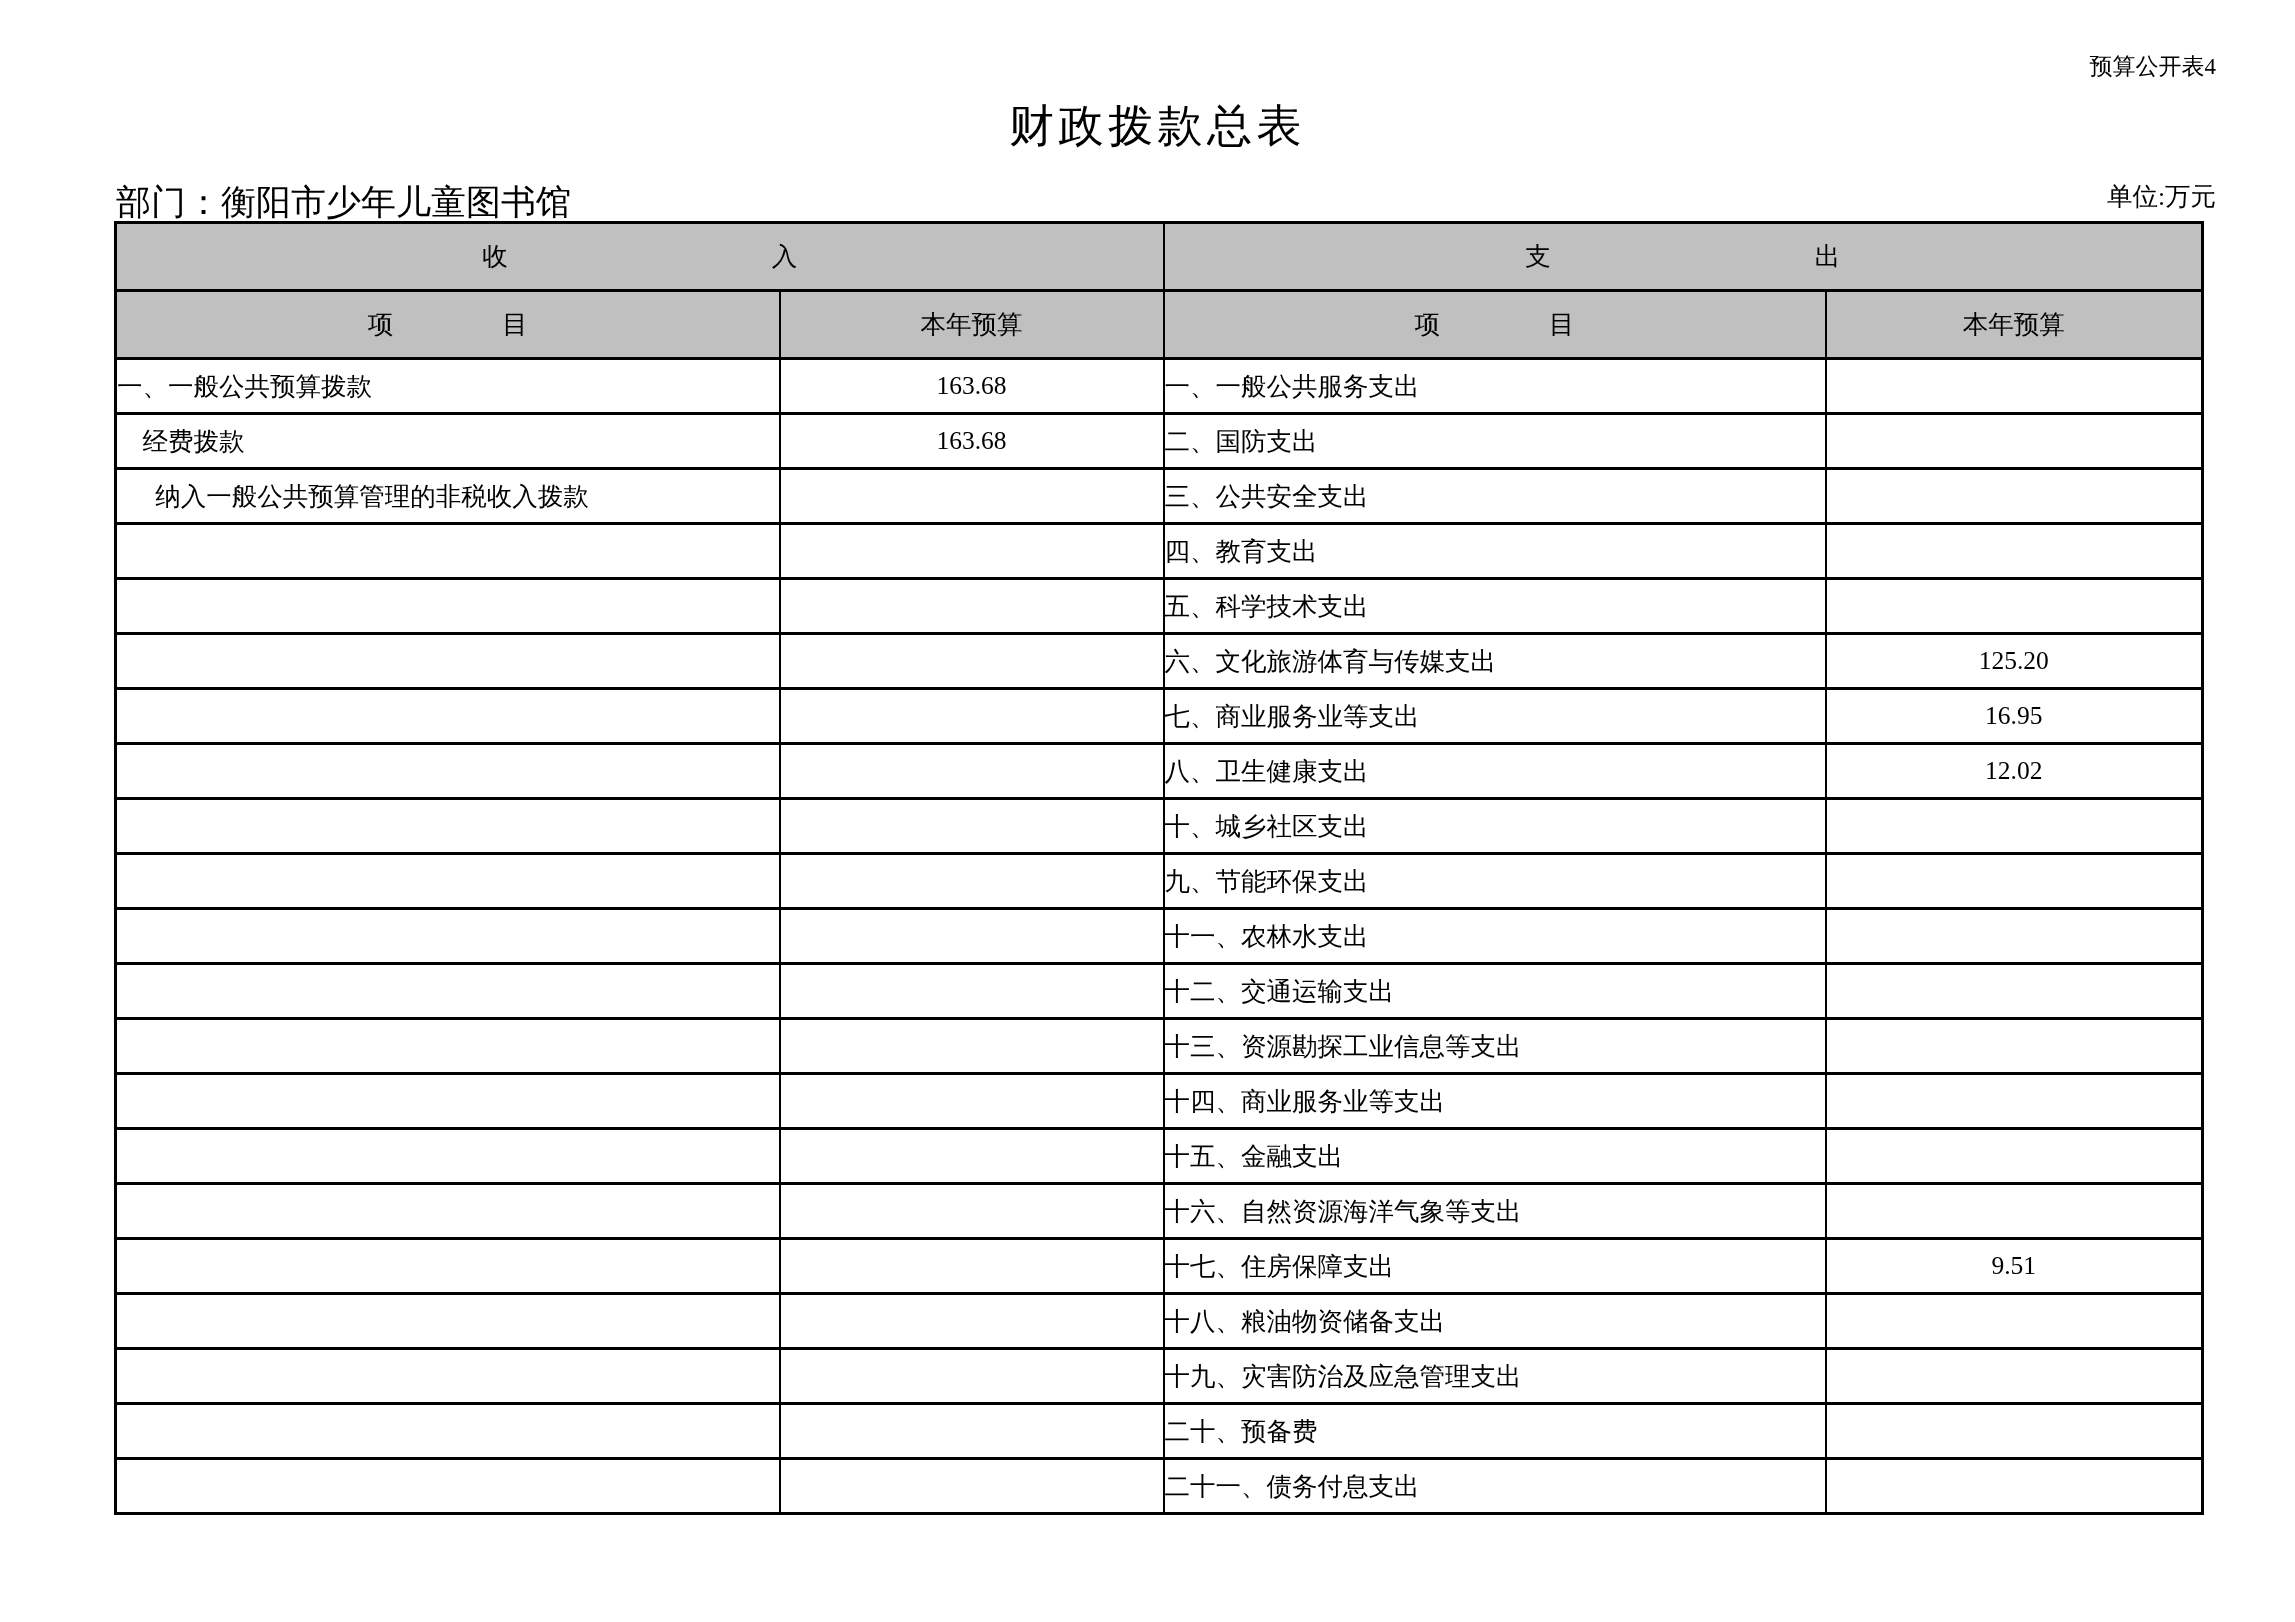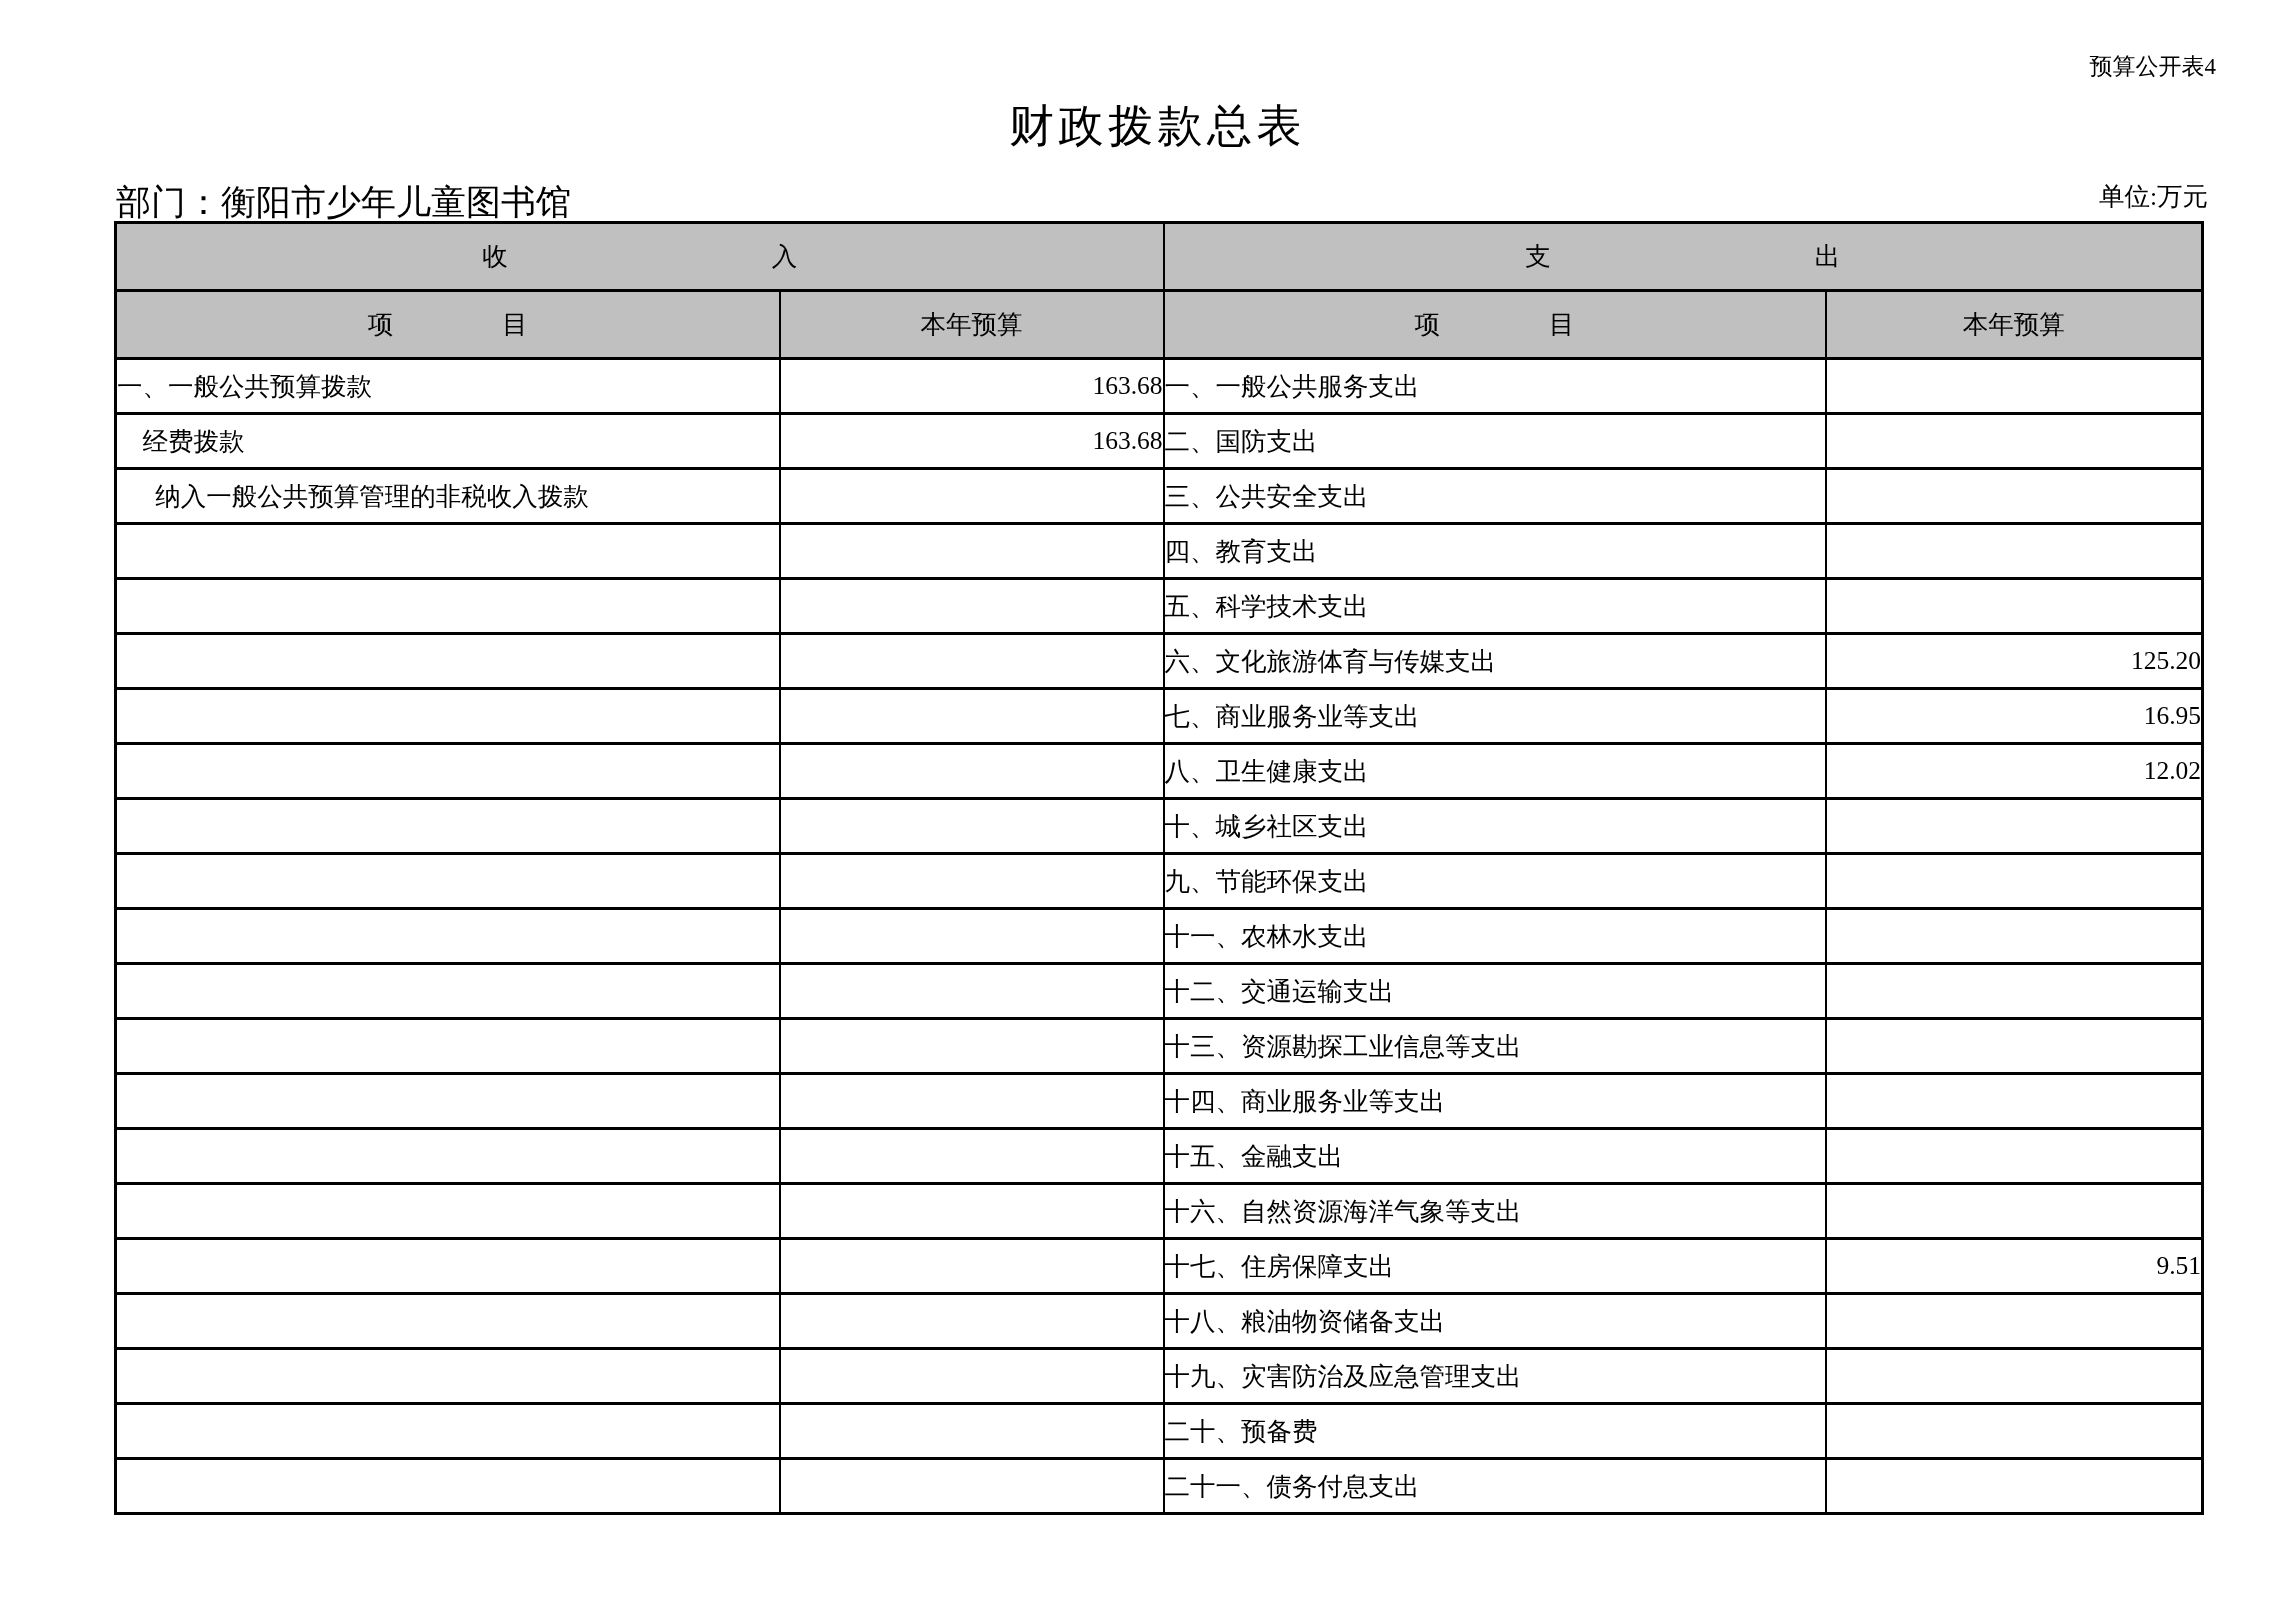--- a/index.html
+++ b/index.html
@@ -37,21 +37,21 @@
   .dept-label {
     position: absolute;
     top: 179px;
     left: 116px;
     font-size: 35px;
     white-space: nowrap;
   }
   .unit-label {
     position: absolute;
     top: 179px;
-    right: 88px;
+    right: 80px;
     font-size: 25.5px;
     white-space: nowrap;
   }
   table.budget-table {
     position: absolute;
     left: 114px;
     top: 221px;
     width: 2087px;
     border-collapse: collapse;
     table-layout: fixed;
@@ -85,21 +85,21 @@
   .spread-small {
     display: flex;
     justify-content: center;
     gap: 109px;
   }
   td.c-label {
     text-align: left;
     padding-left: 6.4px;
   }
   td.c-value {
-    text-align: right;
+    text-align: center;
     padding-right: 4.5px;
   }
 </style>
 </head>
 <body>
 
 <div class="sheet-tag">预算公开表4</div>
 
 <h1 class="page-title">财政拨款总表</h1>
 

